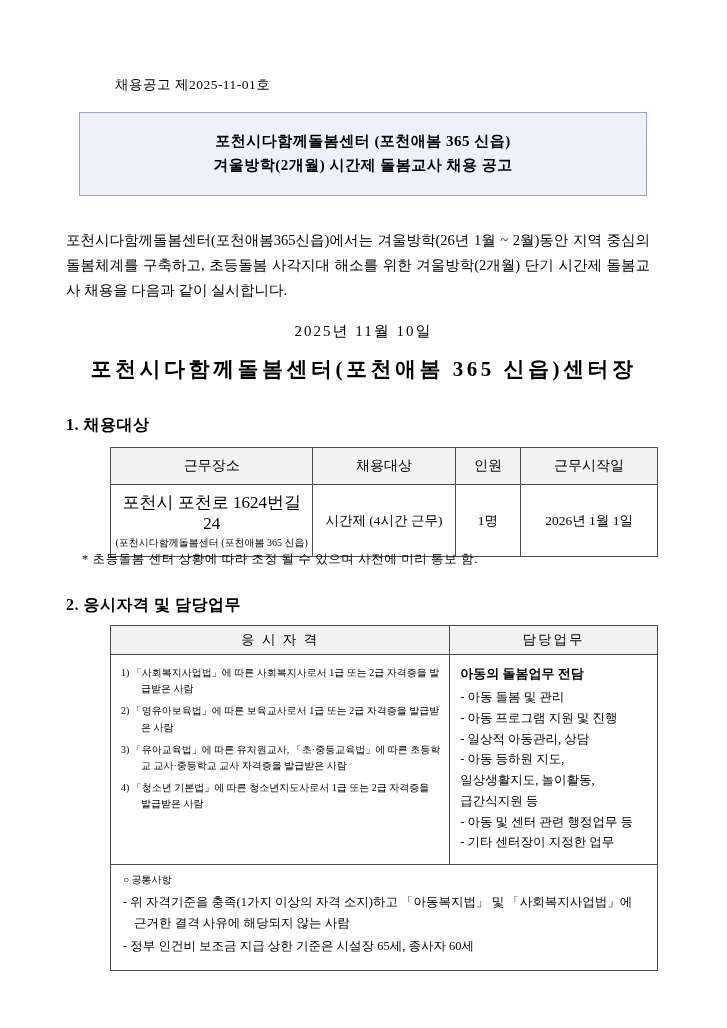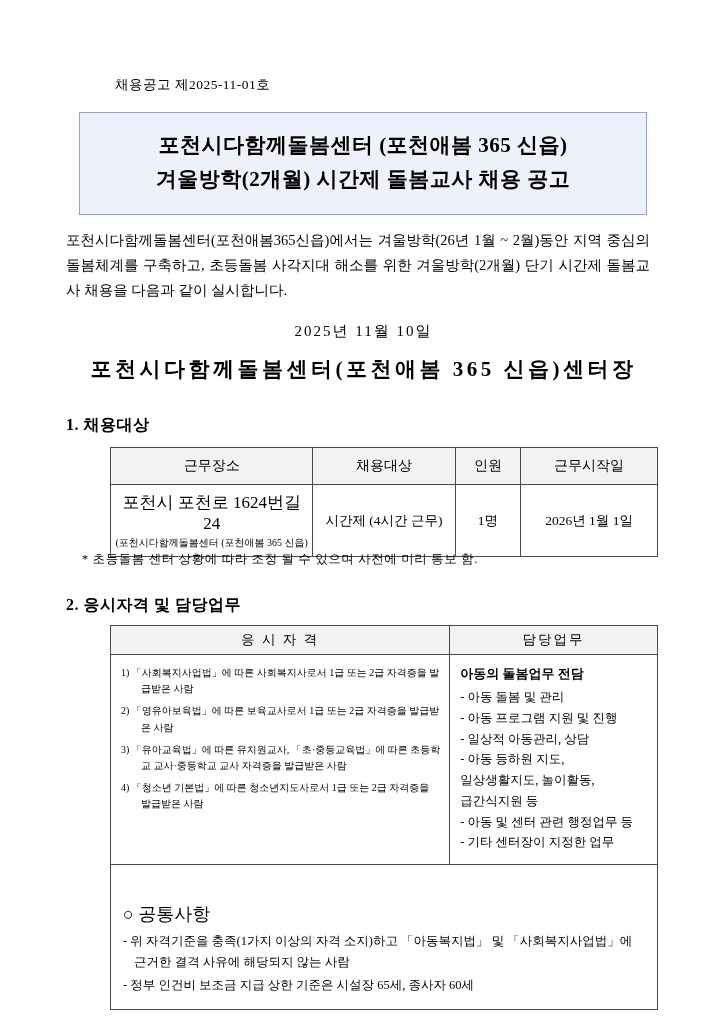--- a/index.html
+++ b/index.html
@@ -35,21 +35,21 @@
     left: 79px;
     top: 112px;
     width: 568px;
     box-sizing: border-box;
     border: 1px solid #9aa4c8;
     background: #eef1fa;
     padding: 16px 10px 18px 10px;
     text-align: center;
   }
   .title-line {
-    font-size: 21px;
+    font-size: 15px;
     font-weight: bold;
     letter-spacing: 0.5px;
     line-height: 1.6;
   }
   .intro {
     position: absolute;
     left: 66px;
     top: 228px;
     width: 584px;
     font-size: 14.5px;
@@ -170,23 +170,22 @@
     line-height: 1.58;
     font-size: 12.5px;
     margin-bottom: 1px;
     text-indent: -11px;
     padding-left: 11px;
   }
   td.common {
     padding: 8px 10px 10px 12px;
   }
   .common-title {
-    font-size: 18px;
+    font-size: 10px;
     margin-bottom: 5px;
-    margin-top: 29px;
   }
   ul.common-list {
     margin: 0;
     padding: 0;
     list-style: none;
   }
   ul.common-list li {
     line-height: 1.65;
     font-size: 12.5px;
     text-indent: -11px;

